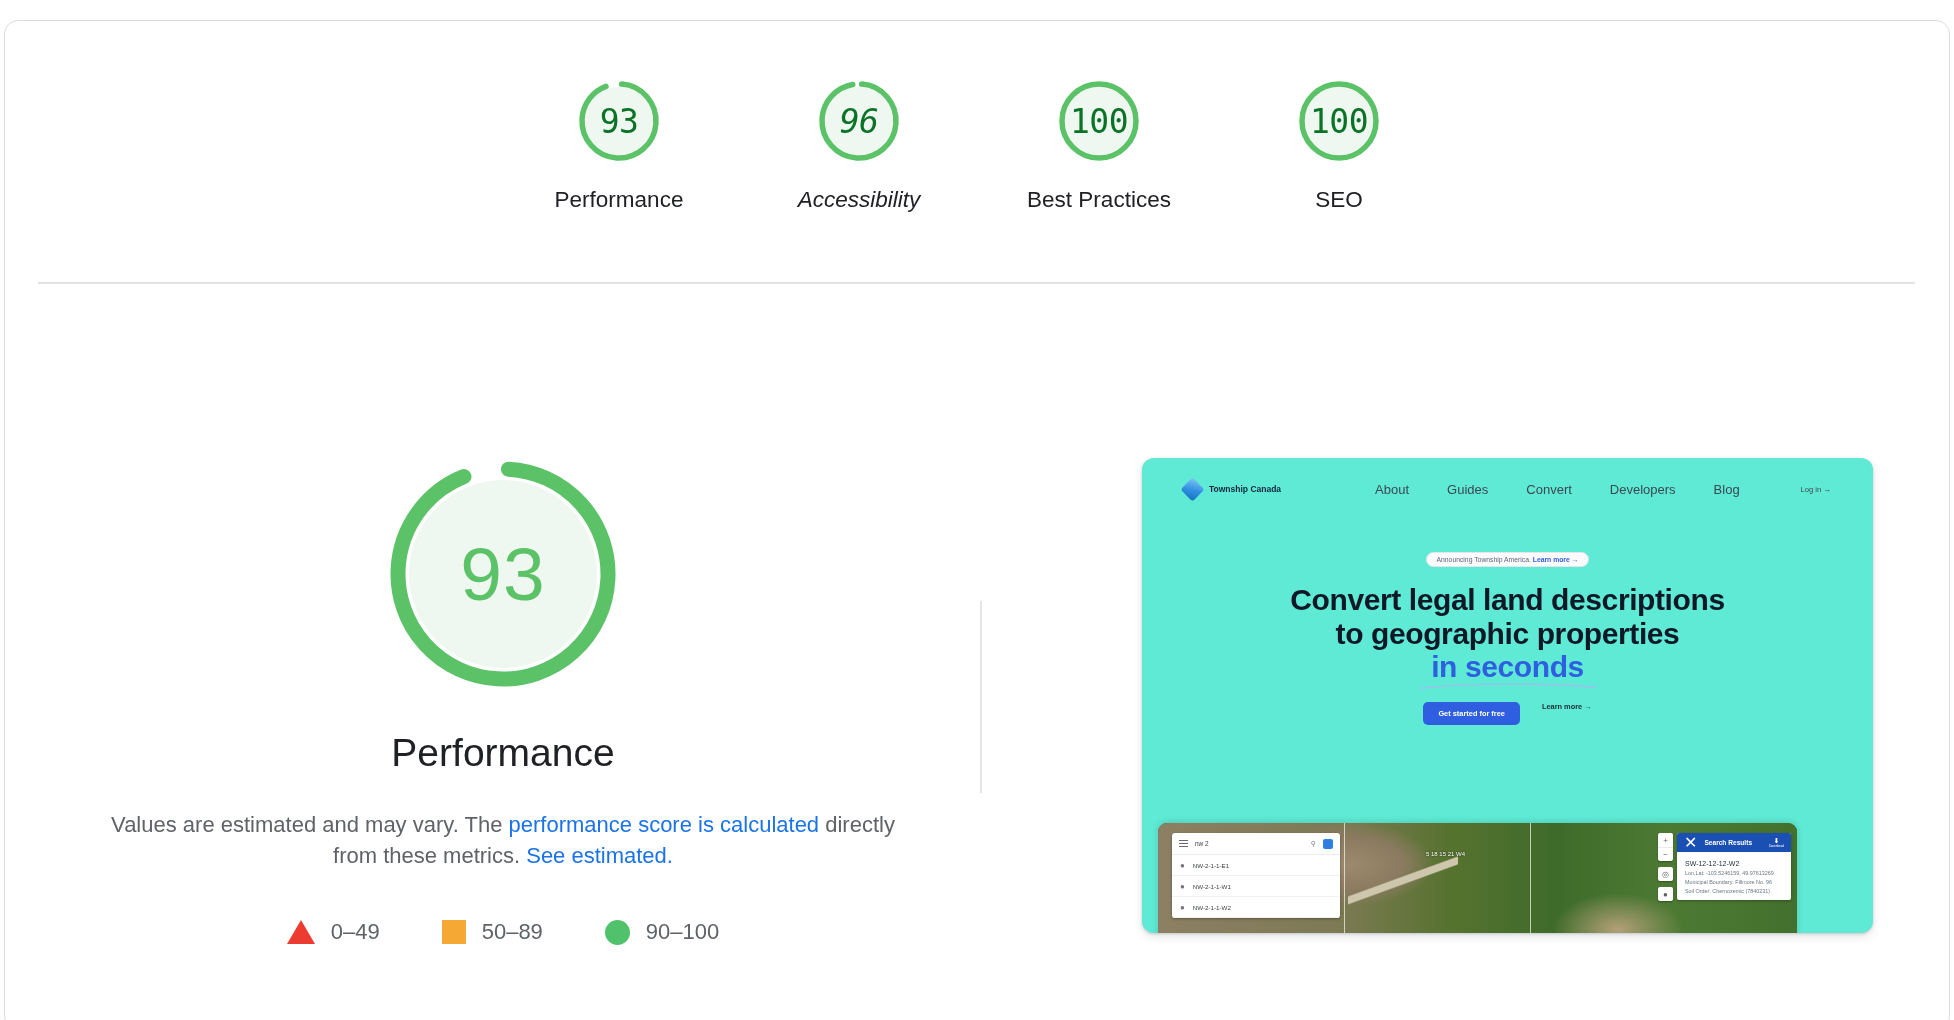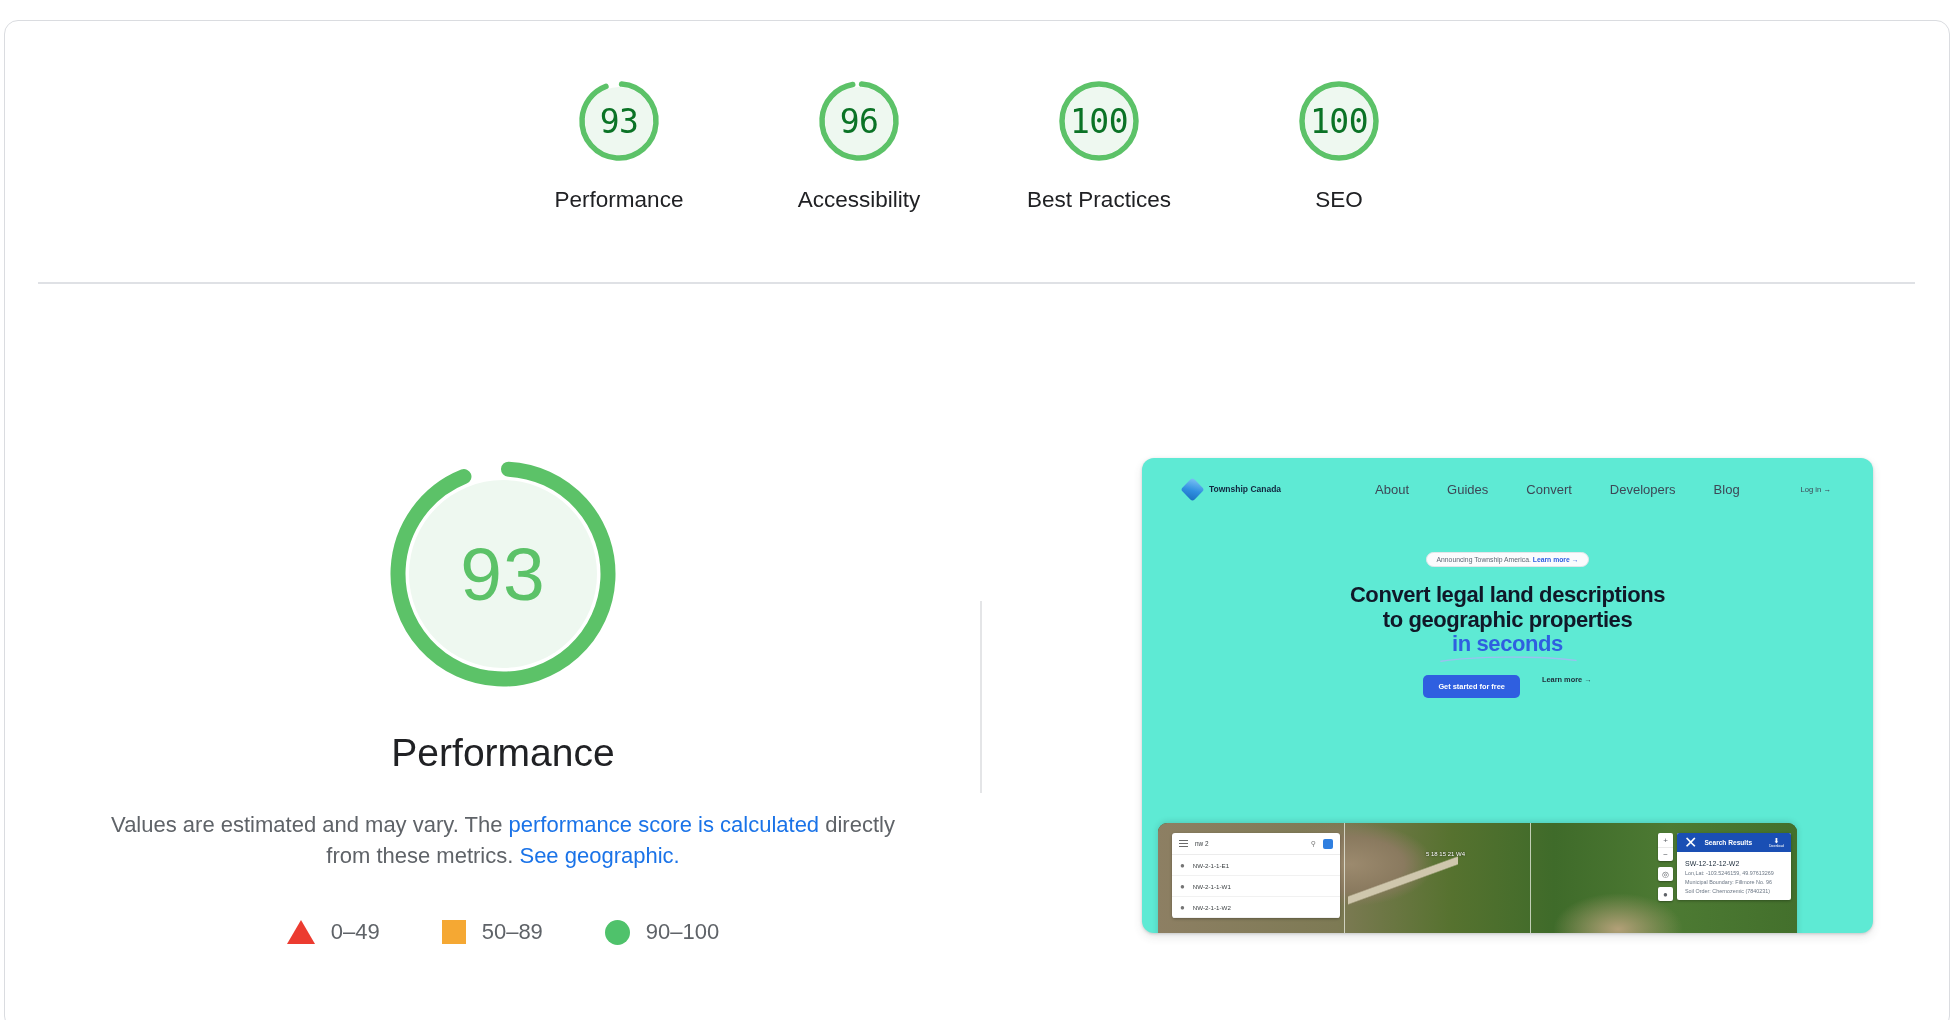--- a/index.html
+++ b/index.html
@@ -188,21 +188,21 @@
     font-size: 6.8px;
     color: #5d6775;
     border: 1px solid #e3e6eb;
     border-radius: 999px;
     padding: 3px 10px;
     background: #fbfbfd;
   }
   #ss-badge b { color: #2f5fe0; }
   #ss-h1 {
     margin-top: 16px;
-    font-size: 22px;
+    font-size: 30px;
     line-height: 1.12;
     font-weight: bold;
     color: #101828;
     letter-spacing: -0.4px;
   }
   #ss-h1-accent { color: #2f5fe0; position: relative; display: inline-block; }
   #ss-underline {
     position: absolute;
     left: -14px; bottom: -7px;
     width: calc(100% + 30px); height: 9px;
@@ -355,21 +355,21 @@
       <div class="gauge-ring">
         <svg viewBox="0 0 88 88" aria-hidden="true">
           <circle cx="44" cy="44" r="34" fill="#eef8f0"></circle>
           <circle cx="44" cy="44" r="37" fill="none" stroke="#5cc268" stroke-width="5.5" stroke-linecap="round" stroke-dasharray="216.2 232.5" transform="rotate(-86 44 44)"></circle>
         </svg>
         <div class="gauge-num">93</div>
       </div>
       <div class="gauge-label">Performance</div>
     </div>
 
-    <div class="score-gauge" style="left:779px;">
+    <div class="score-gauge" style="left:779px;font-style:italic;">
       <div class="gauge-ring">
         <svg viewBox="0 0 88 88" aria-hidden="true">
           <circle cx="44" cy="44" r="34" fill="#eef8f0"></circle>
           <circle cx="44" cy="44" r="37" fill="none" stroke="#5cc268" stroke-width="5.5" stroke-linecap="round" stroke-dasharray="223.2 232.5" transform="rotate(-86 44 44)"></circle>
         </svg>
         <div class="gauge-num">96</div>
       </div>
       <div class="gauge-label">Accessibility</div>
     </div>
 
@@ -404,21 +404,21 @@
       <svg viewBox="0 0 246 246" aria-hidden="true">
         <circle cx="123" cy="123" r="94" fill="#eef8f0"></circle>
         <circle cx="123" cy="123" r="105" fill="none" stroke="#5cc268" stroke-width="15" stroke-linecap="round" stroke-dasharray="613.6 659.7" transform="rotate(-87 123 123)"></circle>
       </svg>
       <div id="big-gauge-num">93</div>
     </div>
 
     <h1 id="perf-title">Performance</h1>
 
     <p id="perf-desc">
-      <span>Values are estimated and may vary. The </span><a href="#">performance score is calculated</a><span> directly from these metrics. </span><a href="#">See geographic.</a>
+      <span>Values are estimated and may vary. The </span><a href="#">performance score is calculated</a><span> directly from these metrics. </span><a href="#">See estimated.</a>
     </p>
 
     <div id="score-legend">
       <div class="legend-item">
         <span class="swatch-fail"></span>
         <span>0–49</span>
       </div>
       <div class="legend-item">
         <span class="swatch-avg"></span>
         <span>50–89</span>

